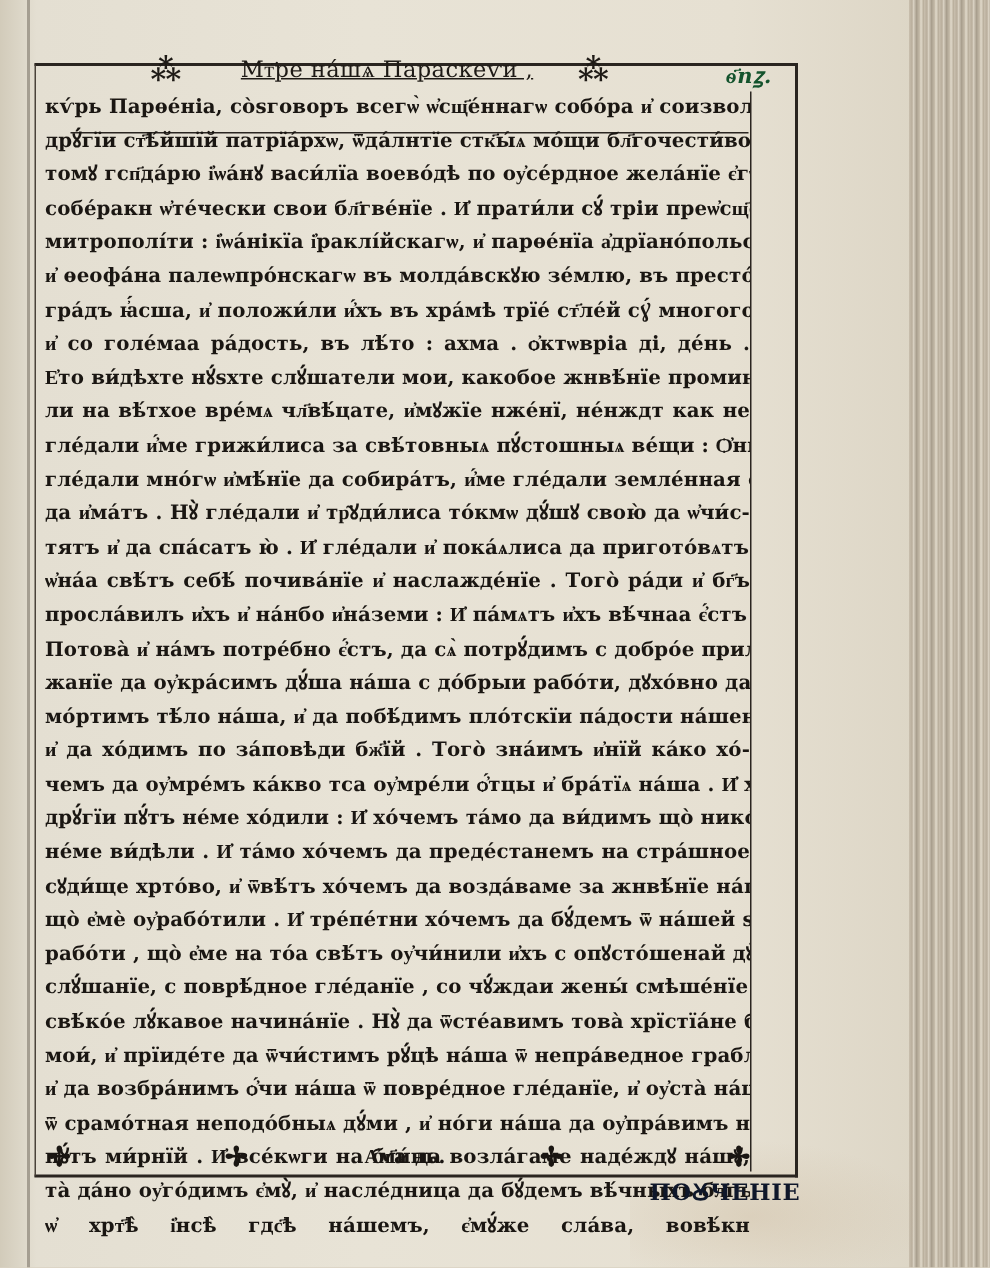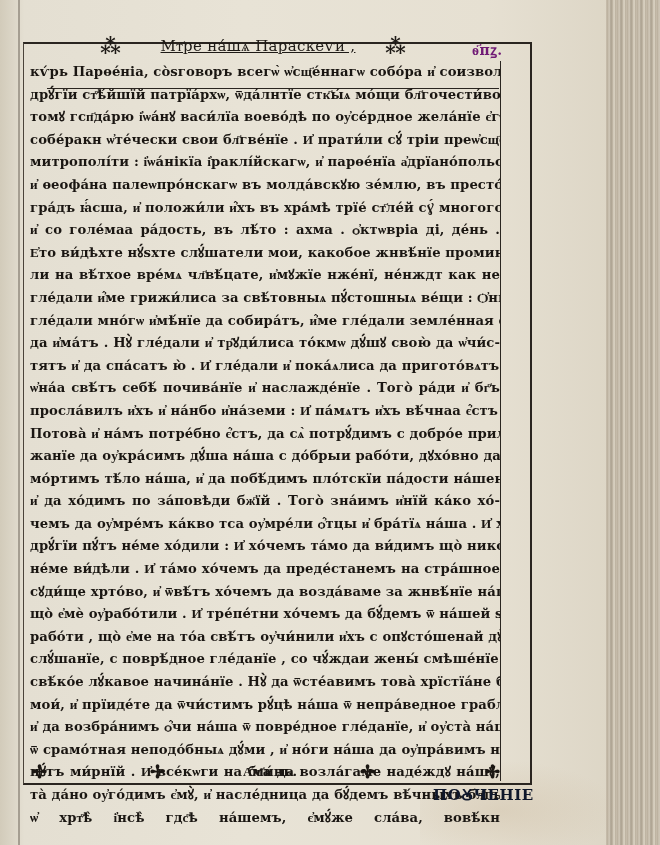--- a/index.html
+++ b/index.html
@@ -87,26 +87,27 @@
   .header-rule {
     position: absolute;
     left: 24px;
     top: 58px;
     width: 452px;
     height: 0;
     border-top: 1.5px solid #2a2520;
   }
   .page-number {
     position: absolute;
-    left: 472px;
+    left: 484px;
     top: 40px;
     font-size: 14px;
     font-weight: bold;
-    color: #701a75;
+    color: #14532d;
     letter-spacing: 0.5px;
+    font-style: italic;
   }
   .textcol {
     position: absolute;
     left: 30px;
     top: 61px;
     width: 470px;
     height: 720px;
     border-right: 1.5px solid #2a2520;
   }
   .line {

